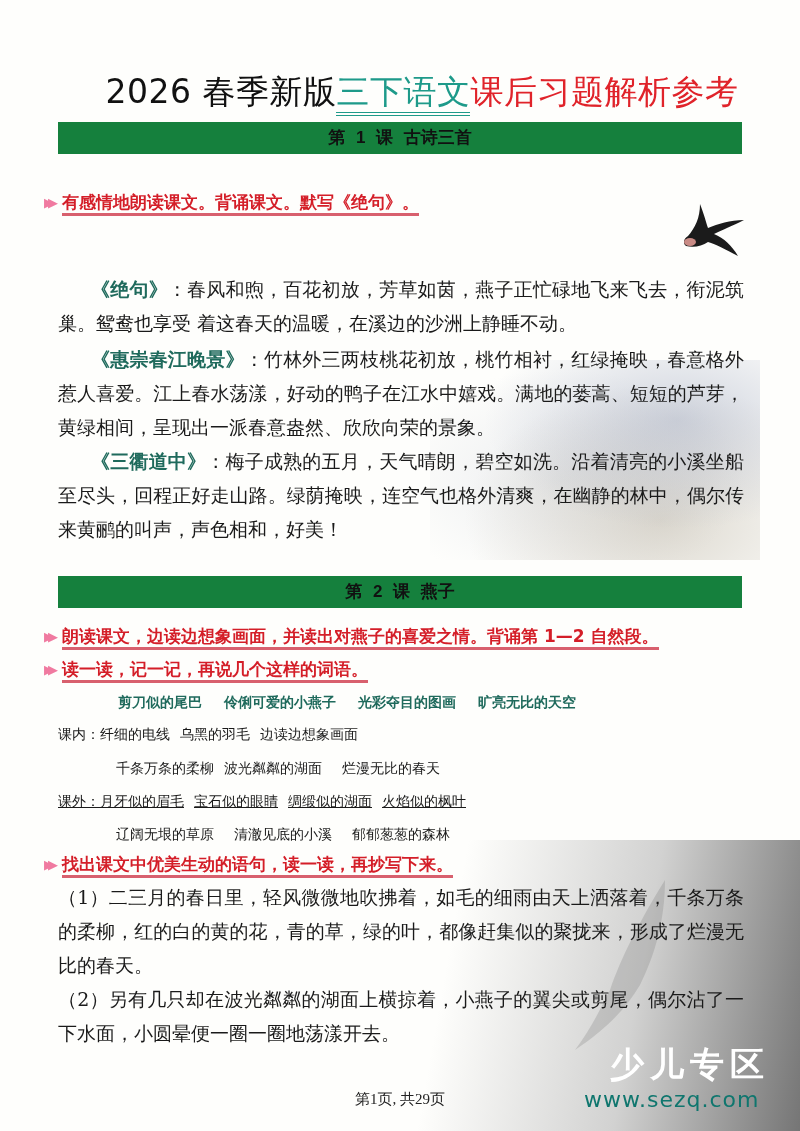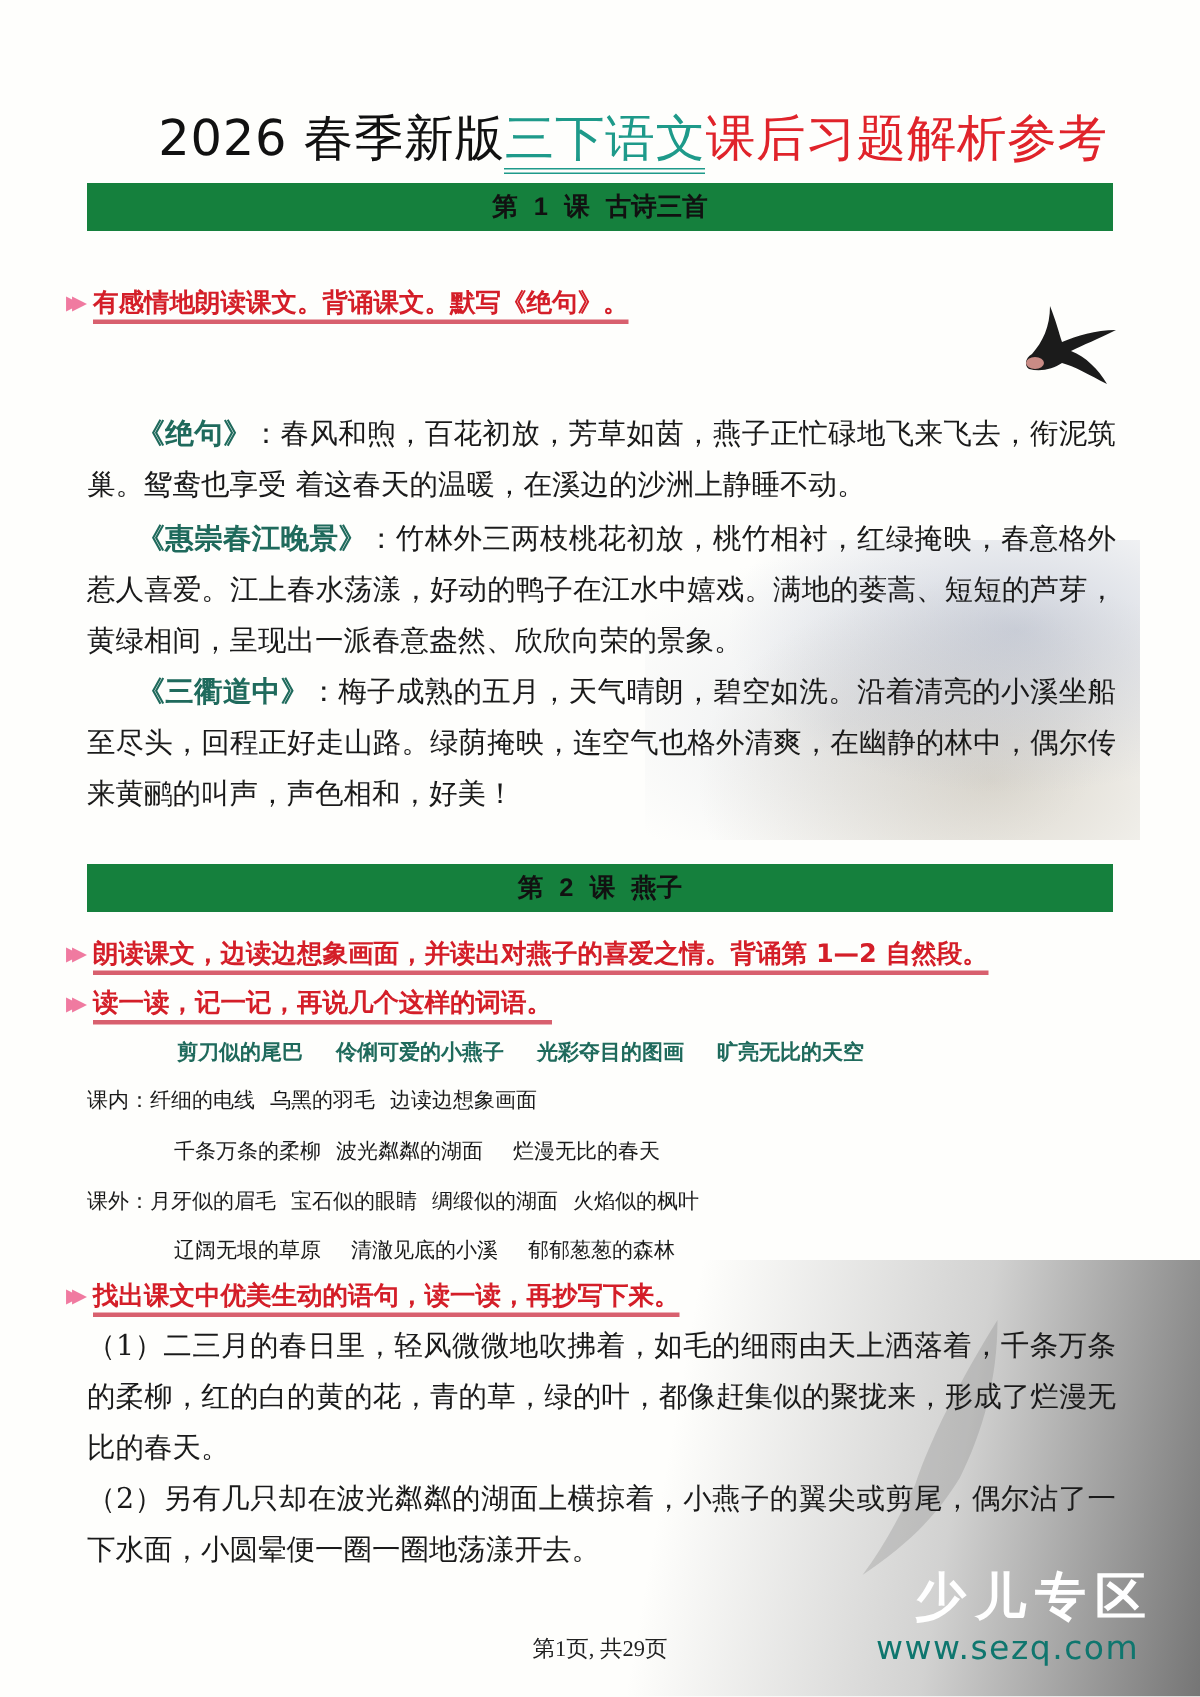--- a/index.html
+++ b/index.html
@@ -126,21 +126,21 @@
   <div class="line words-green" style="top:687px;">
     <span>剪刀似的尾巴</span><span>伶俐可爱的小燕子</span><span>光彩夺目的图画</span><span>旷亮无比的天空</span>
   </div>
 
   <div class="line wgroup" style="top:719px; left:58px;">
     <span style="margin-right:0">课内：</span><span>纤细的电线</span><span>乌黑的羽毛</span><span>边读边想象画面</span>
   </div>
   <div class="line wgroup" style="top:753px; left:116px;">
     <span>千条万条的柔柳</span><span style="margin-right:20px">波光粼粼的湖面</span><span>烂漫无比的春天</span>
   </div>
-  <div class="line wgroup" style="top:786px; left:58px;">
+  <div class="line wgroup" style="top:786px; left:58px;text-decoration:underline;">
     <span style="margin-right:0">课外：</span><span>月牙似的眉毛</span><span>宝石似的眼睛</span><span>绸缎似的湖面</span><span>火焰似的枫叶</span>
   </div>
   <div class="line wgroup" style="top:819px; left:116px;">
     <span style="margin-right:20px">辽阔无垠的草原</span><span style="margin-right:20px">清澈见底的小溪</span><span>郁郁葱葱的森林</span>
   </div>
 
   <div class="task" style="top:852px;">
     <span class="arrow">▶▶</span><span class="txt">找出课文中优美生动的语句，读一读，再抄写下来。</span>
   </div>
 

